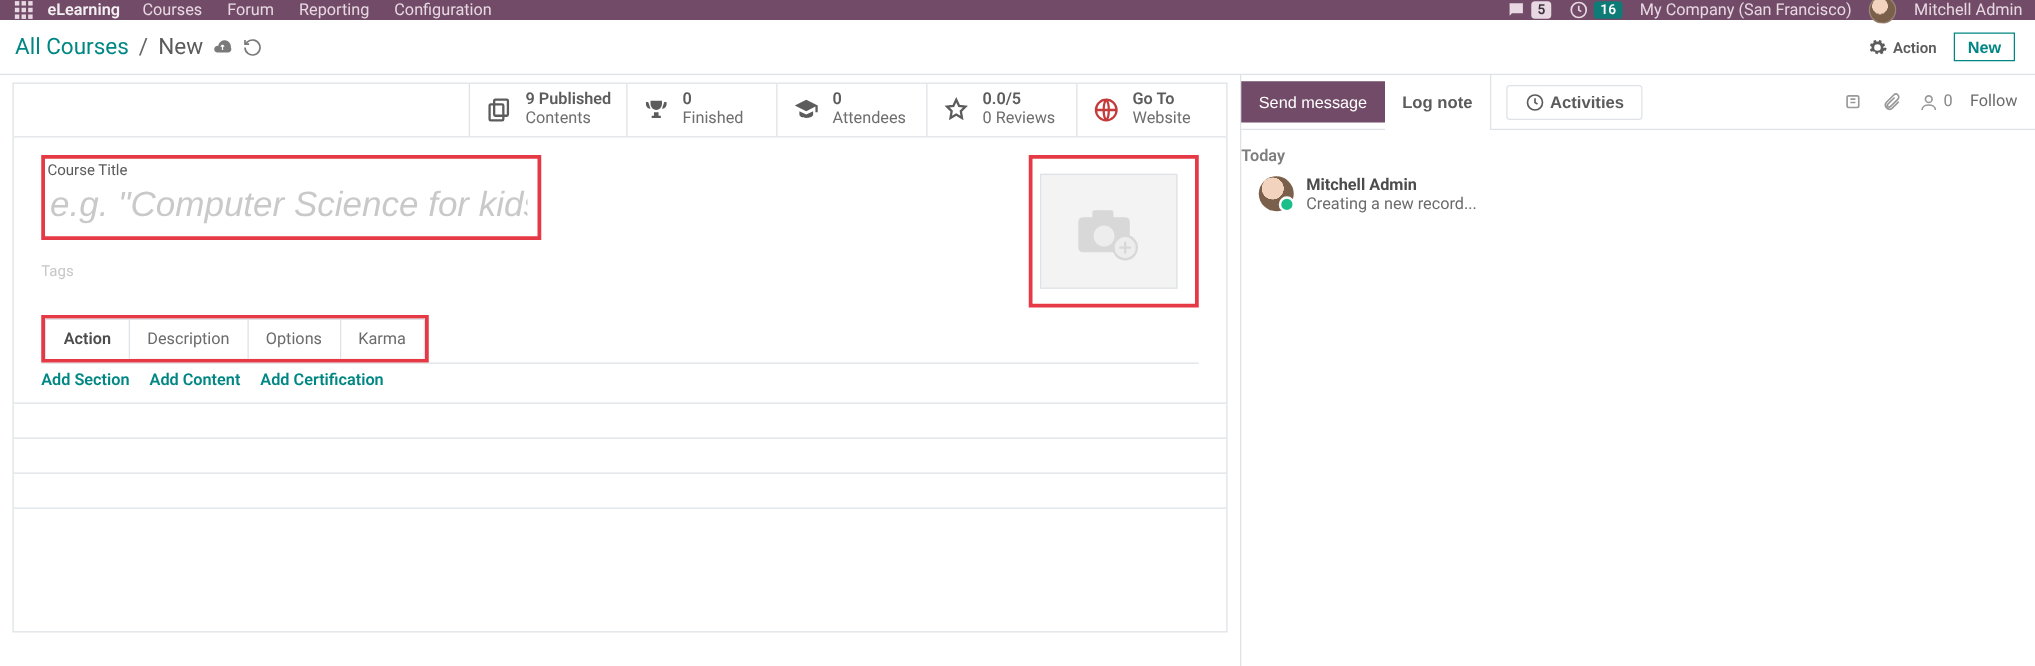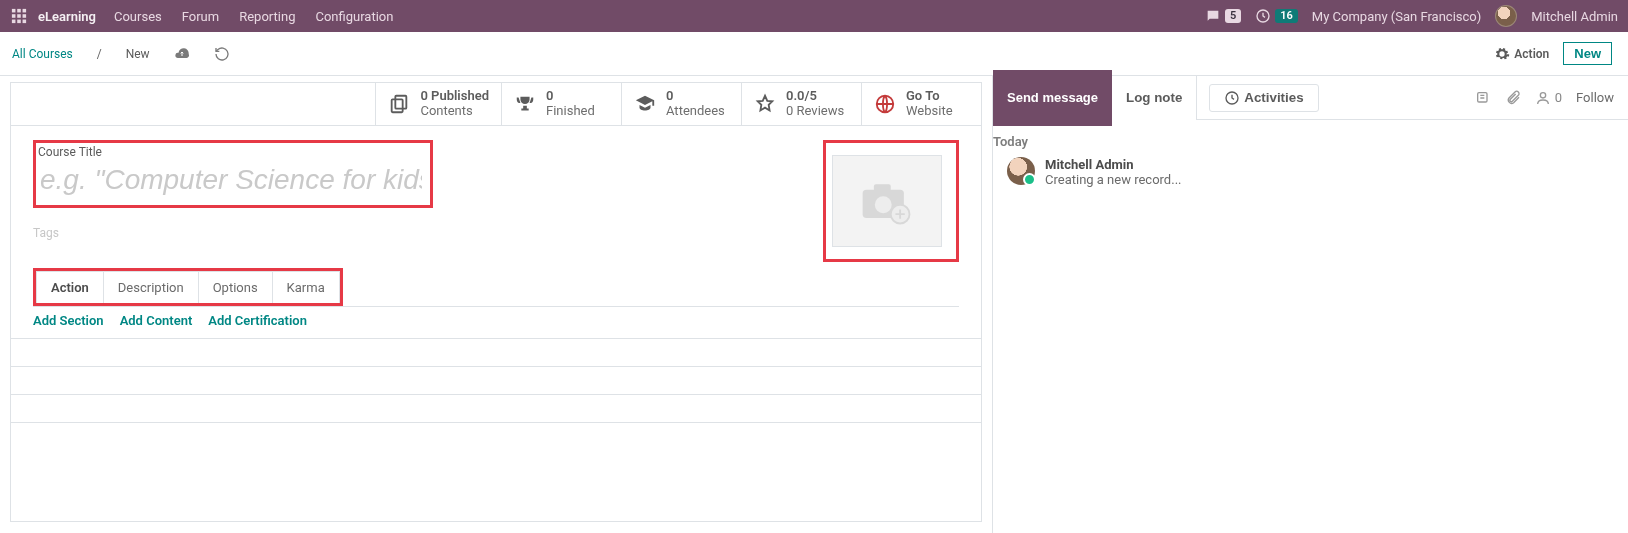--- a/index.html
+++ b/index.html
@@ -22,21 +22,21 @@
     font-size: 13px;
     color: var(--text);
     background: #fff;
     width: 1628px;
   }
 
   
   .topbar {
     background: var(--topbar-bg);
     color: var(--topbar-fg);
-    height: 32px;
+    height: 16px;
     display: flex;
     align-items: center;
     padding: 0 10px;
     font-size: 13px;
   }
   .topbar .apps-icon {
     width: 18px; height: 18px;
     display: inline-flex; align-items: center; justify-content: center;
     margin-right: 10px;
     cursor: pointer;
@@ -64,21 +64,21 @@
   }
 
   
   .subheader {
     height: 44px;
     display: flex; align-items: center;
     padding: 0 12px;
     border-bottom: 1px solid var(--border);
     background: #fff;
   }
-  .breadcrumb { display: flex; align-items: center; gap: 24px; font-size: 12px; }
+  .breadcrumb { display: flex; align-items: center; gap: 8px; font-size: 18px; }
   .breadcrumb .root { color: var(--teal); cursor: pointer; }
   .breadcrumb .sep  { color: #666; }
   .breadcrumb .leaf { color: #5b5b5b; }
   .breadcrumb .icon-btn { color: #7a7a7a; cursor: pointer; font-size: 14px; }
   .breadcrumb .icon-btn svg { display: block; }
   .subheader .spacer { flex: 1 1 auto; }
   .subheader .actions { display: flex; align-items: center; gap: 14px; margin-right: 4px; }
   .gear-action { display: inline-flex; align-items: center; gap: 4px; color: #5b5b5b; cursor: pointer; font-weight: 600; font-size: 12px; }
   .btn-new {
     border: 1px solid var(--teal); color: var(--teal);
@@ -101,22 +101,22 @@
   }
 
   
   .chatter-header {
     display: flex; align-items: center; gap: 0;
     border-bottom: 1px solid var(--border);
     height: 44px;
     padding: 0 14px 0 0;
   }
   .btn-send {
-    background: var(--purple-btn); color: #fff; font-weight: 700;
-    padding: 0 14px; height: 56px; display: inline-flex; align-items: center;
+    background: var(--purple-btn); color: #fff; font-weight: 400;
+    padding: 0 14px; height: 33px; display: inline-flex; align-items: center;
     cursor: pointer; border: none; font-size: 13px;
   }
   .btn-tab {
     background: #fff; color: #5b5b5b; font-weight: 600;
     padding: 0 14px; height: 44px; display: inline-flex; align-items: center;
     cursor: pointer; border: none;
     border-right: 1px solid var(--border);
   }
   .btn-activities {
     background: #fff; color: #5b5b5b; font-weight: 600;
@@ -324,21 +324,21 @@
 
       <div class="statbar">
         <div class="stat">
           <span class="icon">
             <svg class="i22" viewBox="0 0 24 24" fill="none" stroke="#5c5c5c" stroke-width="2">
                 <rect x="8" y="3" width="12" height="14" rx="1"></rect>
                 <rect x="4" y="7" width="12" height="14" rx="1"></rect>
               </svg>
           </span>
           <div class="lines">
-            <div class="l1">0 Published</div>
+            <div class="l1">9 Published</div>
             <div class="l2">Contents</div>
           </div>
         </div>
         <div class="stat">
           <span class="icon">
             <svg class="i22" viewBox="0 0 24 24" fill="#5c5c5c">
                 <path d="M7 4h10v3a5 5 0 0 1-10 0zM5 5H3v2a4 4 0 0 0 4 4M19 5h2v2a4 4 0 0 1-4 4M10 14h4v3h2v2H8v-2h2z"></path>
               </svg>
           </span>
           <div class="lines">

